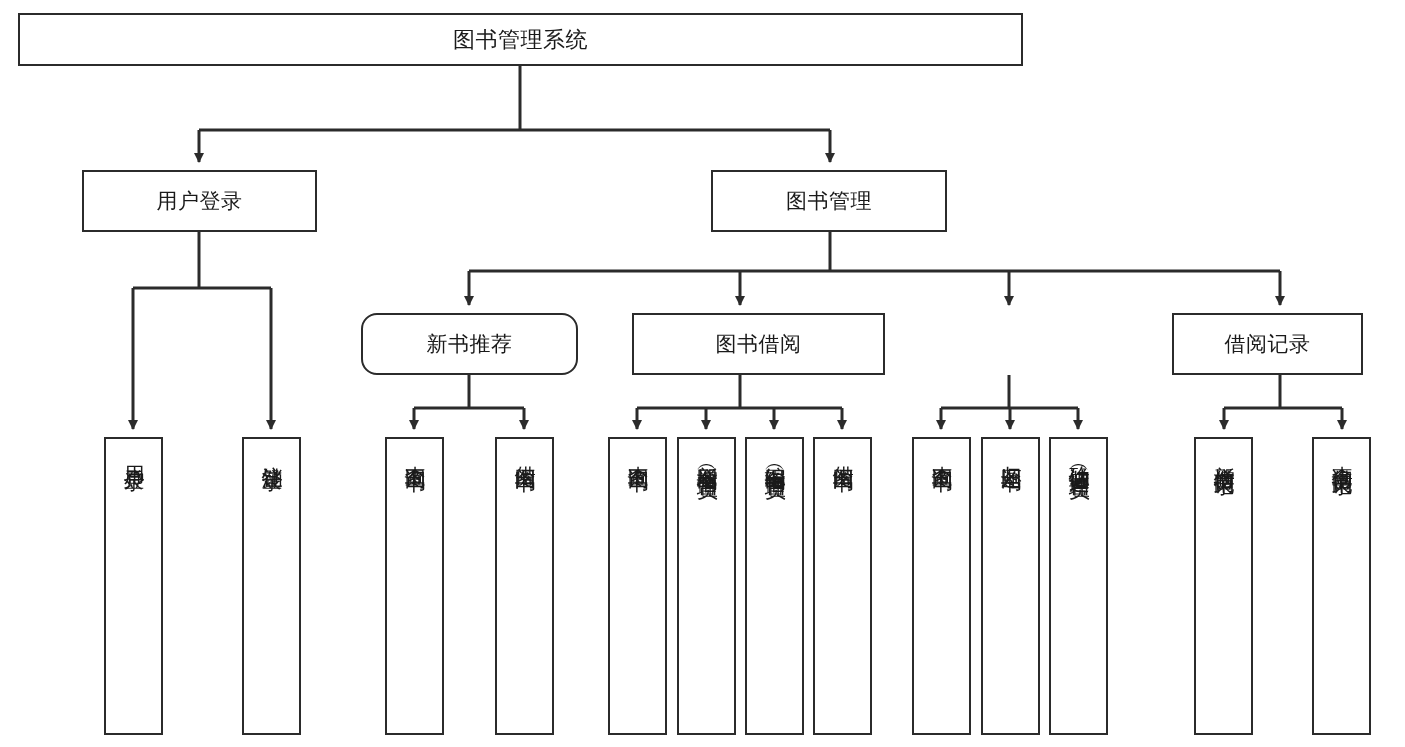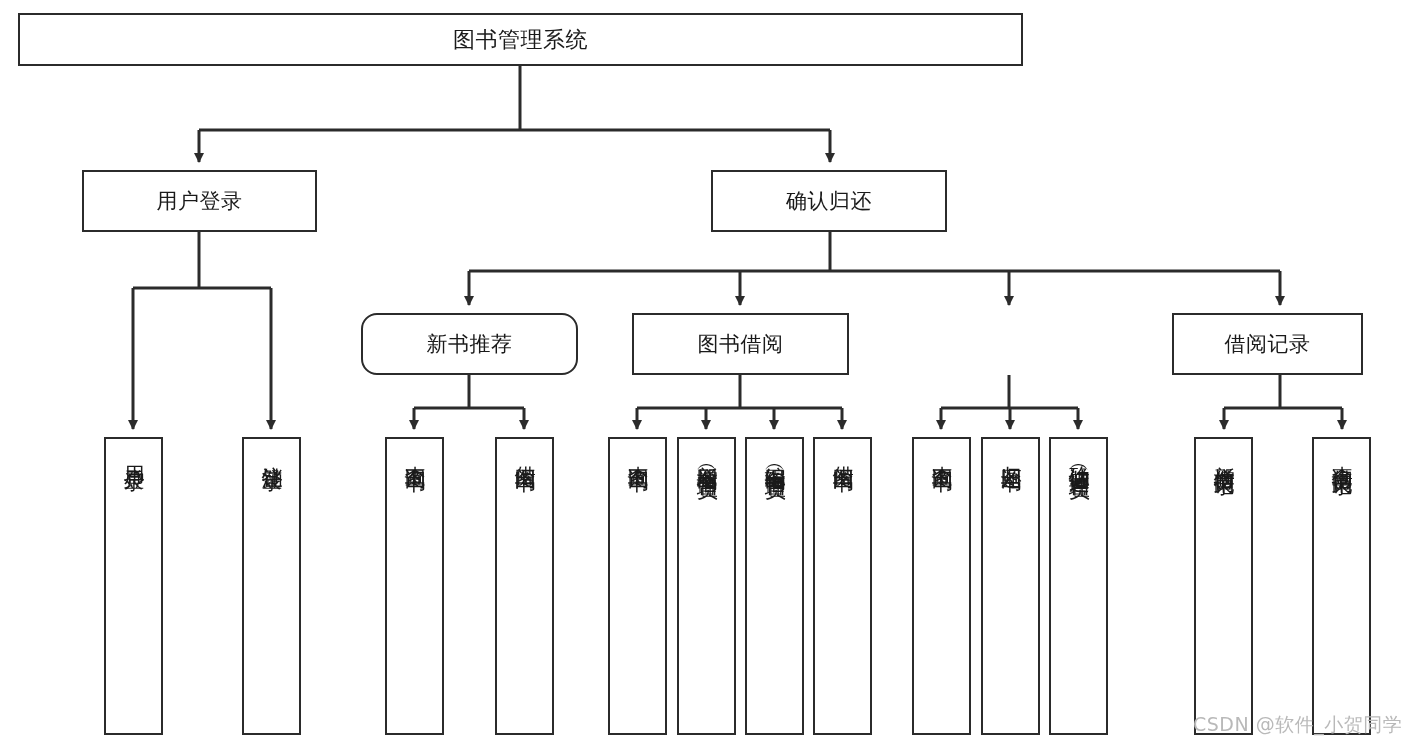--- a/index.html
+++ b/index.html
@@ -127,27 +127,27 @@
   </svg>
 
   <div class="node horizontal root" style="left:18px; top:13px; width:1005px; height:53px;">
     <span class="node-label">图书管理系统</span>
   </div>
 
   <div class="node horizontal" style="left:82px; top:170px; width:235px; height:62px;">
     <span class="node-label">用户登录</span>
   </div>
   <div class="node horizontal" style="left:711px; top:170px; width:236px; height:62px;">
-    <span class="node-label">确认归还</span>
+    <span class="node-label">图书管理</span>
   </div>
 
   <div class="node horizontal" style="left:361px; top:313px; width:217px; height:62px;border-radius:16px;">
     <span class="node-label">新书推荐</span>
   </div>
-  <div class="node horizontal" style="left:632px; top:313px; width:217px; height:62px;">
+  <div class="node horizontal" style="left:632px; top:313px; width:253px; height:62px;">
     <span class="node-label">图书借阅</span>
   </div>
   <div class="node horizontal" style="left:1172px; top:313px; width:191px; height:62px;">
     <span class="node-label">借阅记录</span>
   </div>
 
   <div class="node vertical" style="left:104px; top:437px; width:59px; height:298px;">
     <span class="node-label">用户登录</span>
   </div>
   <div class="node vertical" style="left:242px; top:437px; width:59px; height:298px;">
@@ -184,15 +184,14 @@
     <span class="node-label">确认归还（管理员）</span>
   </div>
 
   <div class="node vertical" style="left:1194px; top:437px; width:59px; height:298px;">
     <span class="node-label">新增借阅记录</span>
   </div>
   <div class="node vertical" style="left:1312px; top:437px; width:59px; height:298px;">
     <span class="node-label">查询借阅记录</span>
   </div>
 
-  <div class="watermark" style="left:1193px; top:712px;">CSDN @软件_小贺同学</div>
 
 </div>
 
 </body></html>

